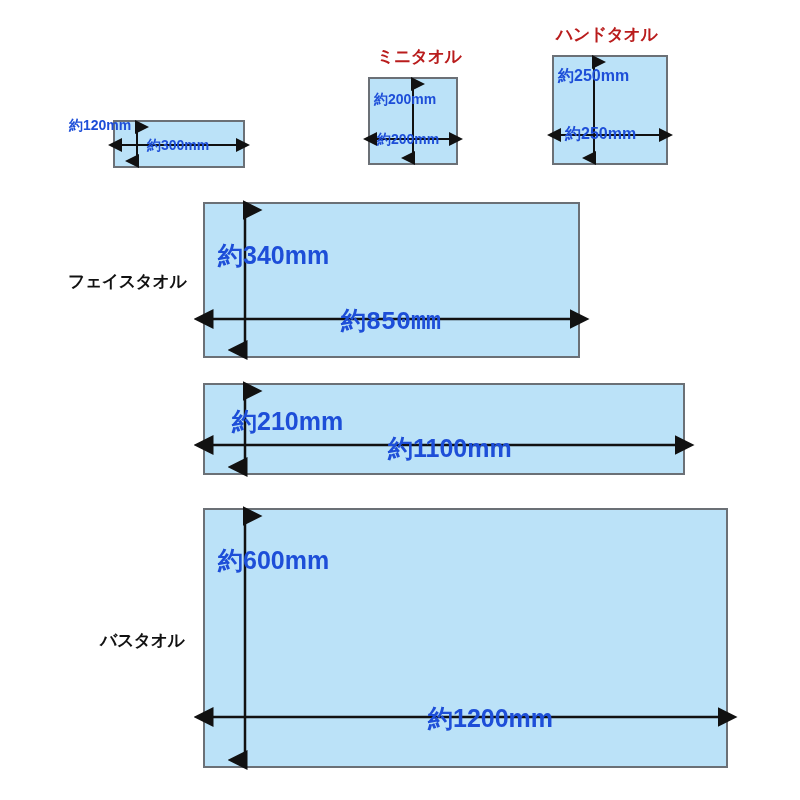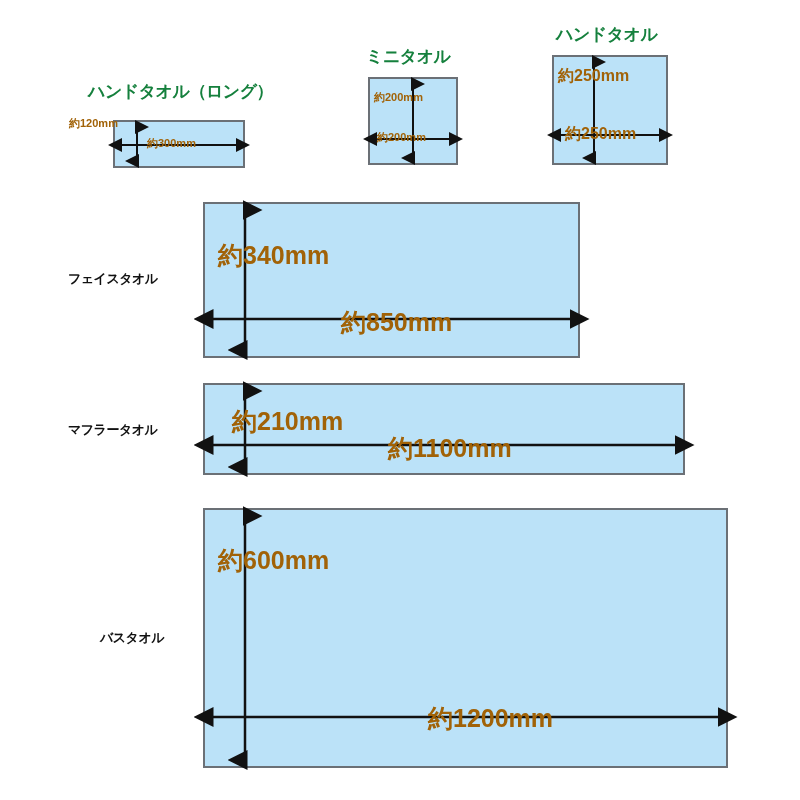--- a/index.html
+++ b/index.html
@@ -20,54 +20,53 @@
     box-sizing:border-box;
   }
 
   
   .cat-title{
     position:absolute;
     font-size:17px;
     font-weight:700;
     letter-spacing:-0.5px;
     white-space:nowrap;
-    color:#15803d;
+    color:#b91c1c;
   }
 
   
   .row-label{
     position:absolute;
-    font-size:13px;
+    font-size:17px;
     font-weight:700;
     letter-spacing:-0.5px;
     white-space:nowrap;
     color:#111;
   }
 
   
   .dim{
     position:absolute;
     font-weight:700;
     white-space:nowrap;
-    color:#a16207;
+    color:#1d4ed8;
     line-height:1;
   }
-  .dim.sm{font-size:11px;}
+  .dim.sm{font-size:14px;}
   .dim.md{font-size:16px;}
   .dim.lg{font-size:25px;}
 
   
   .arrow{position:absolute;overflow:visible;}
 </style>
 </head>
 <body>
 
 <div id="stage">
 
-  <div class="cat-title" style="left:88px;top:80px;">ハンドタオル（ロング）</div>
 
   <div class="towel" id="r-htl" style="left:113px;top:120px;width:132px;height:48px;"></div>
 
   <svg class="arrow" style="left:113px;top:120px;width:132px;height:48px;" viewBox="0 0 132 48">
     <defs>
       <marker id="mkU1" markerWidth="7" markerHeight="7" refX="3.5" refY="6" orient="auto">
         <path d="M3.5,0 L7,7 L0,7 Z" fill="#111"></path>
       </marker>
       <marker id="mkD1" markerWidth="7" markerHeight="7" refX="3.5" refY="1" orient="auto">
         <path d="M3.5,7 L0,0 L7,0 Z" fill="#111"></path>
@@ -84,21 +83,21 @@
       <marker id="mkR1" markerWidth="7" markerHeight="7" refX="1" refY="3.5" orient="auto">
         <path d="M0,0 L0,7 L7,3.5 Z" fill="#111"></path>
       </marker>
     </defs>
     <line x1="7" y1="25" x2="125" y2="25" stroke="#111" stroke-width="2" marker-start="url(#mkL1)" marker-end="url(#mkR1)"></line>
   </svg>
 
   <div class="dim sm" style="left:69px;top:118px;">約120mm</div>
   <div class="dim sm" style="left:147px;top:138px;">約300mm</div>
 
-  <div class="cat-title" style="left:366px;top:45px;">ミニタオル</div>
+  <div class="cat-title" style="left:377px;top:45px;">ミニタオル</div>
 
   <div class="towel" id="r-mini" style="left:368px;top:77px;width:90px;height:88px;"></div>
 
   <svg class="arrow" style="left:368px;top:77px;width:90px;height:88px;" viewBox="0 0 90 88">
     <defs>
       <marker id="mkU2" markerWidth="7" markerHeight="7" refX="3.5" refY="6" orient="auto">
         <path d="M3.5,0 L7,7 L0,7 Z" fill="#111"></path>
       </marker>
       <marker id="mkD2" markerWidth="7" markerHeight="7" refX="3.5" refY="1" orient="auto">
         <path d="M3.5,7 L0,0 L7,0 Z" fill="#111"></path>
@@ -175,23 +174,22 @@
         <path d="M8,0 L8,8 L0,4 Z" fill="#111"></path>
       </marker>
       <marker id="mkR4" markerWidth="8" markerHeight="8" refX="1" refY="4" orient="auto">
         <path d="M0,0 L0,8 L8,4 Z" fill="#111"></path>
       </marker>
     </defs>
     <line x1="8" y1="117" x2="369" y2="117" stroke="#111" stroke-width="2.5" marker-start="url(#mkL4)" marker-end="url(#mkR4)"></line>
   </svg>
 
   <div class="dim lg" style="left:218px;top:243px;">約340mm</div>
-  <div class="dim lg" style="left:341px;top:310px;">約850mm</div>
-
-  <div class="row-label" style="left:68px;top:421px;">マフラータオル</div>
+  <div class="dim lg" style="left:341px;top:310px;font-family:Liberation Mono, monospace;">約850mm</div>
+
 
   <div class="towel" id="r-muf" style="left:203px;top:383px;width:482px;height:92px;"></div>
 
   <svg class="arrow" style="left:203px;top:383px;width:482px;height:92px;" viewBox="0 0 482 92">
     <defs>
       <marker id="mkU5" markerWidth="8" markerHeight="8" refX="4" refY="7" orient="auto">
         <path d="M4,0 L8,8 L0,8 Z" fill="#111"></path>
       </marker>
       <marker id="mkD5" markerWidth="8" markerHeight="8" refX="4" refY="1" orient="auto">
         <path d="M4,8 L0,0 L8,0 Z" fill="#111"></path>

